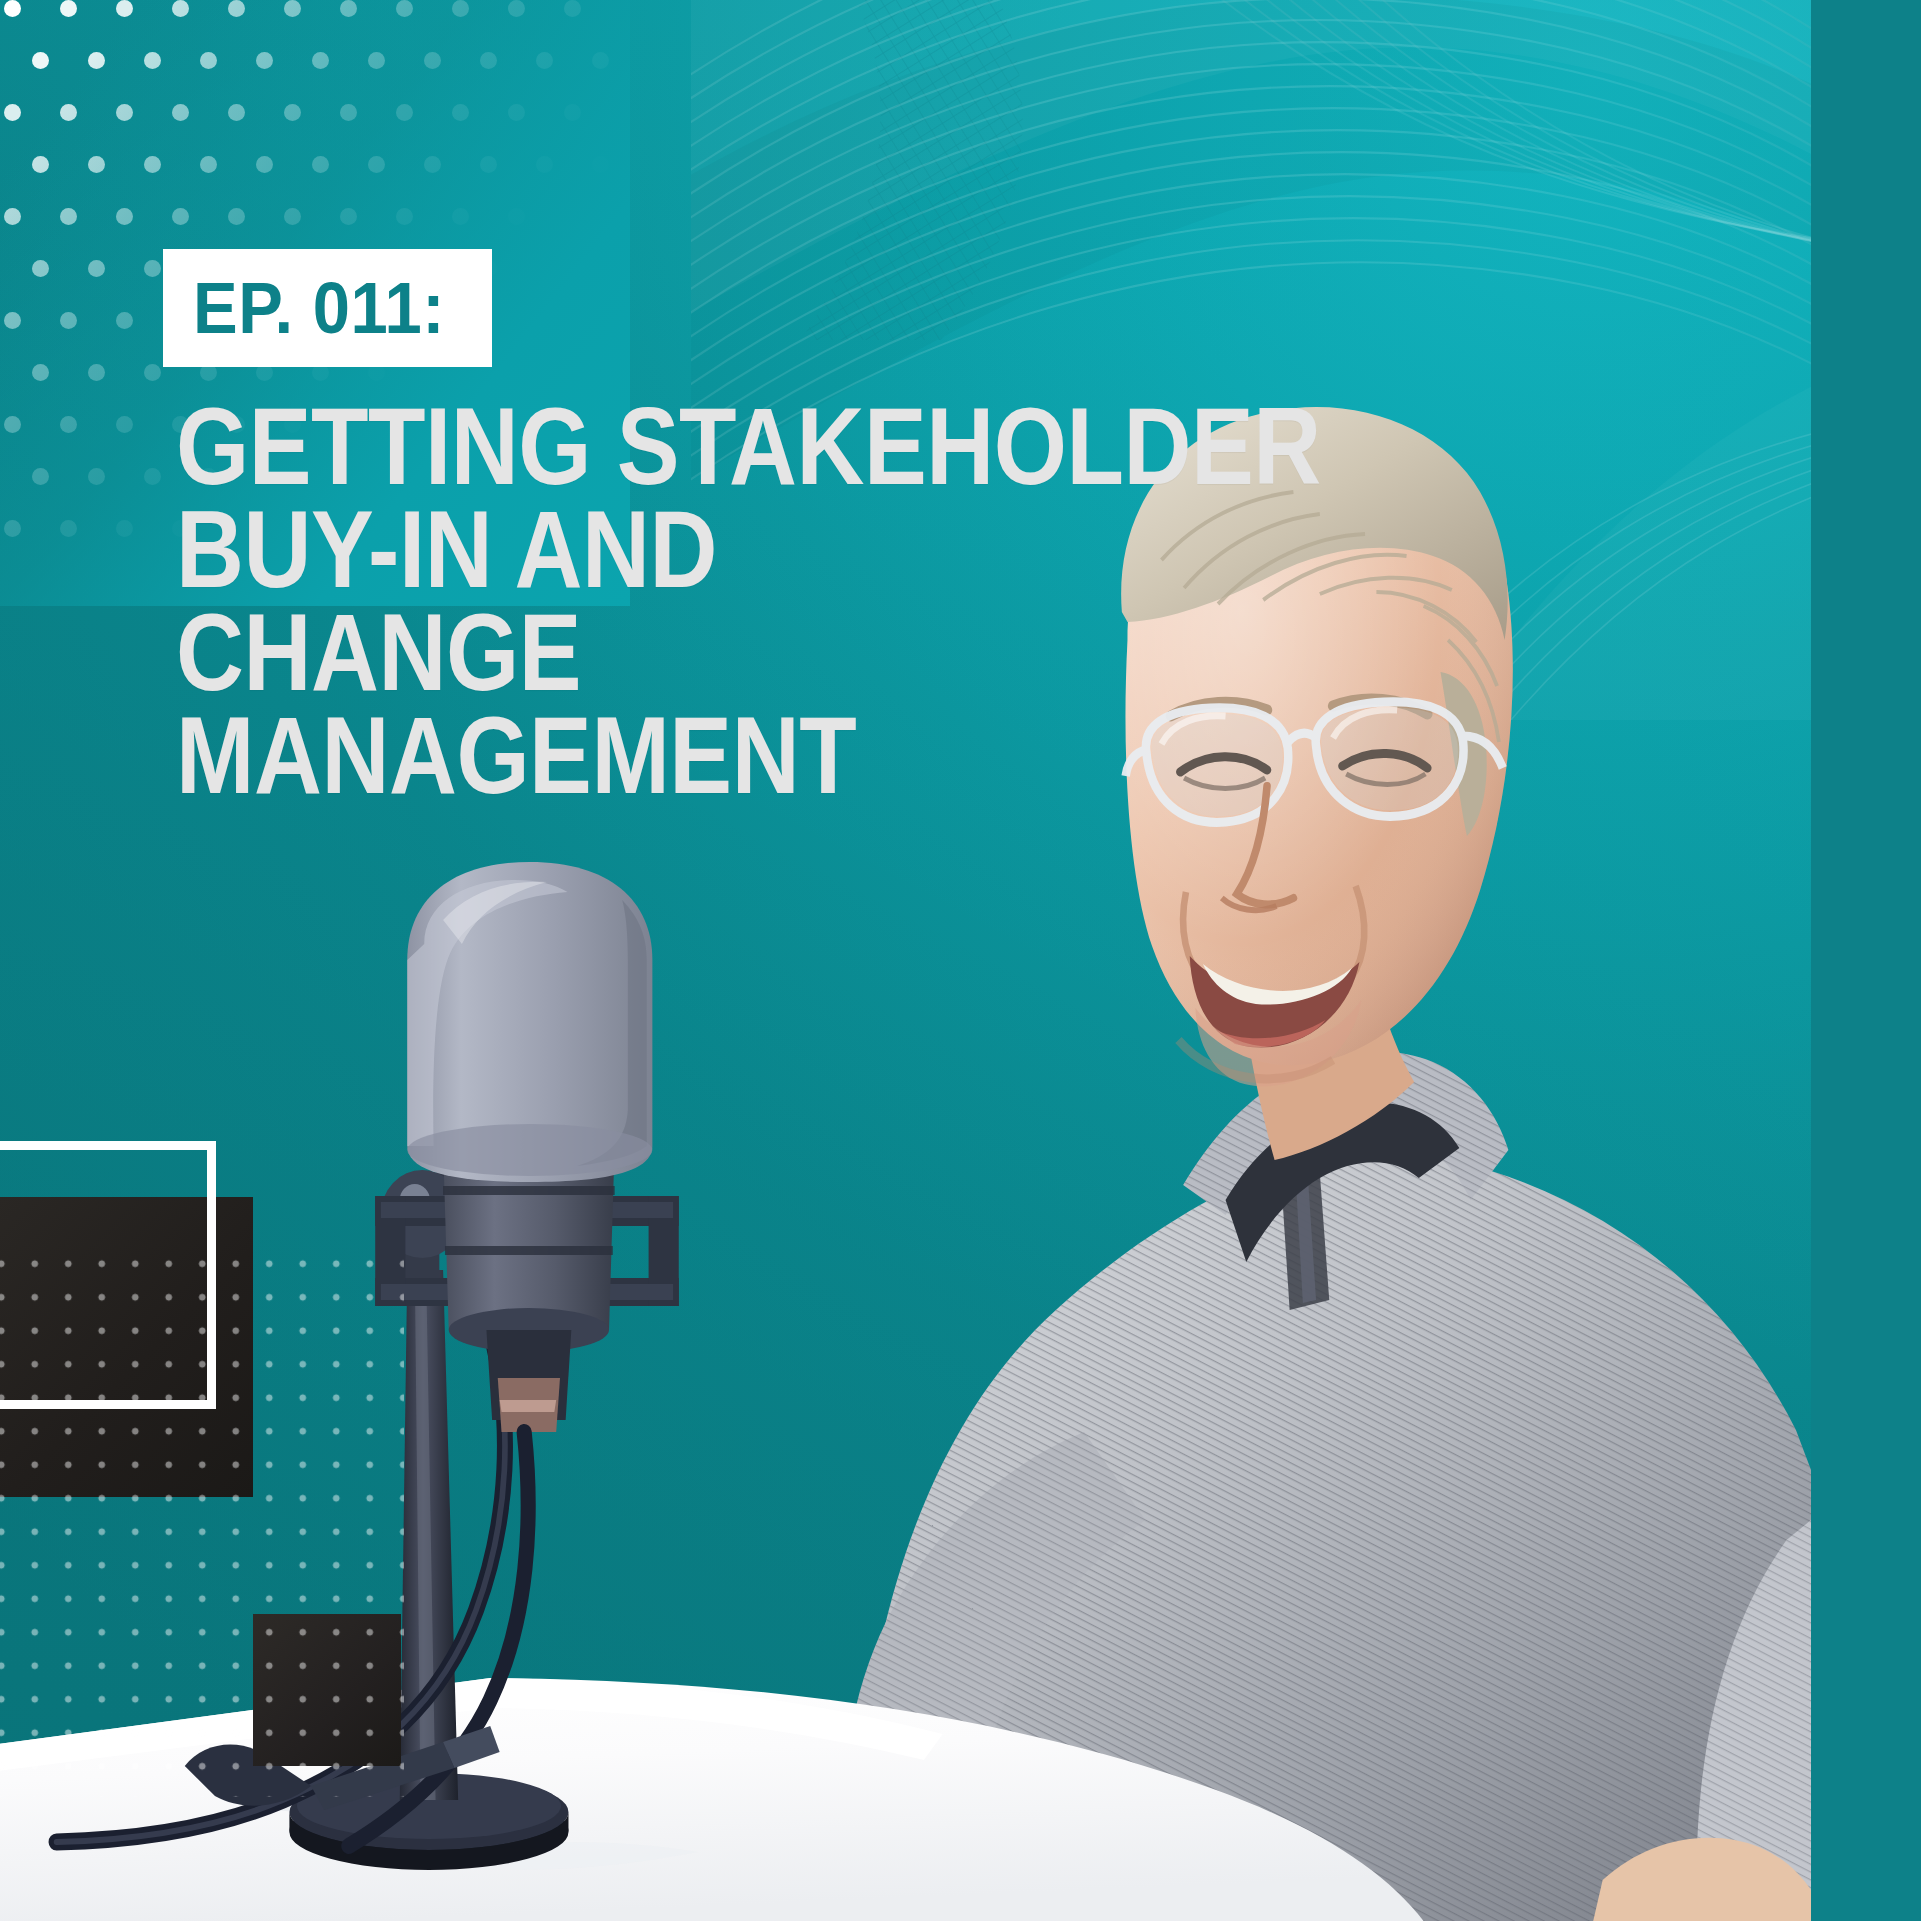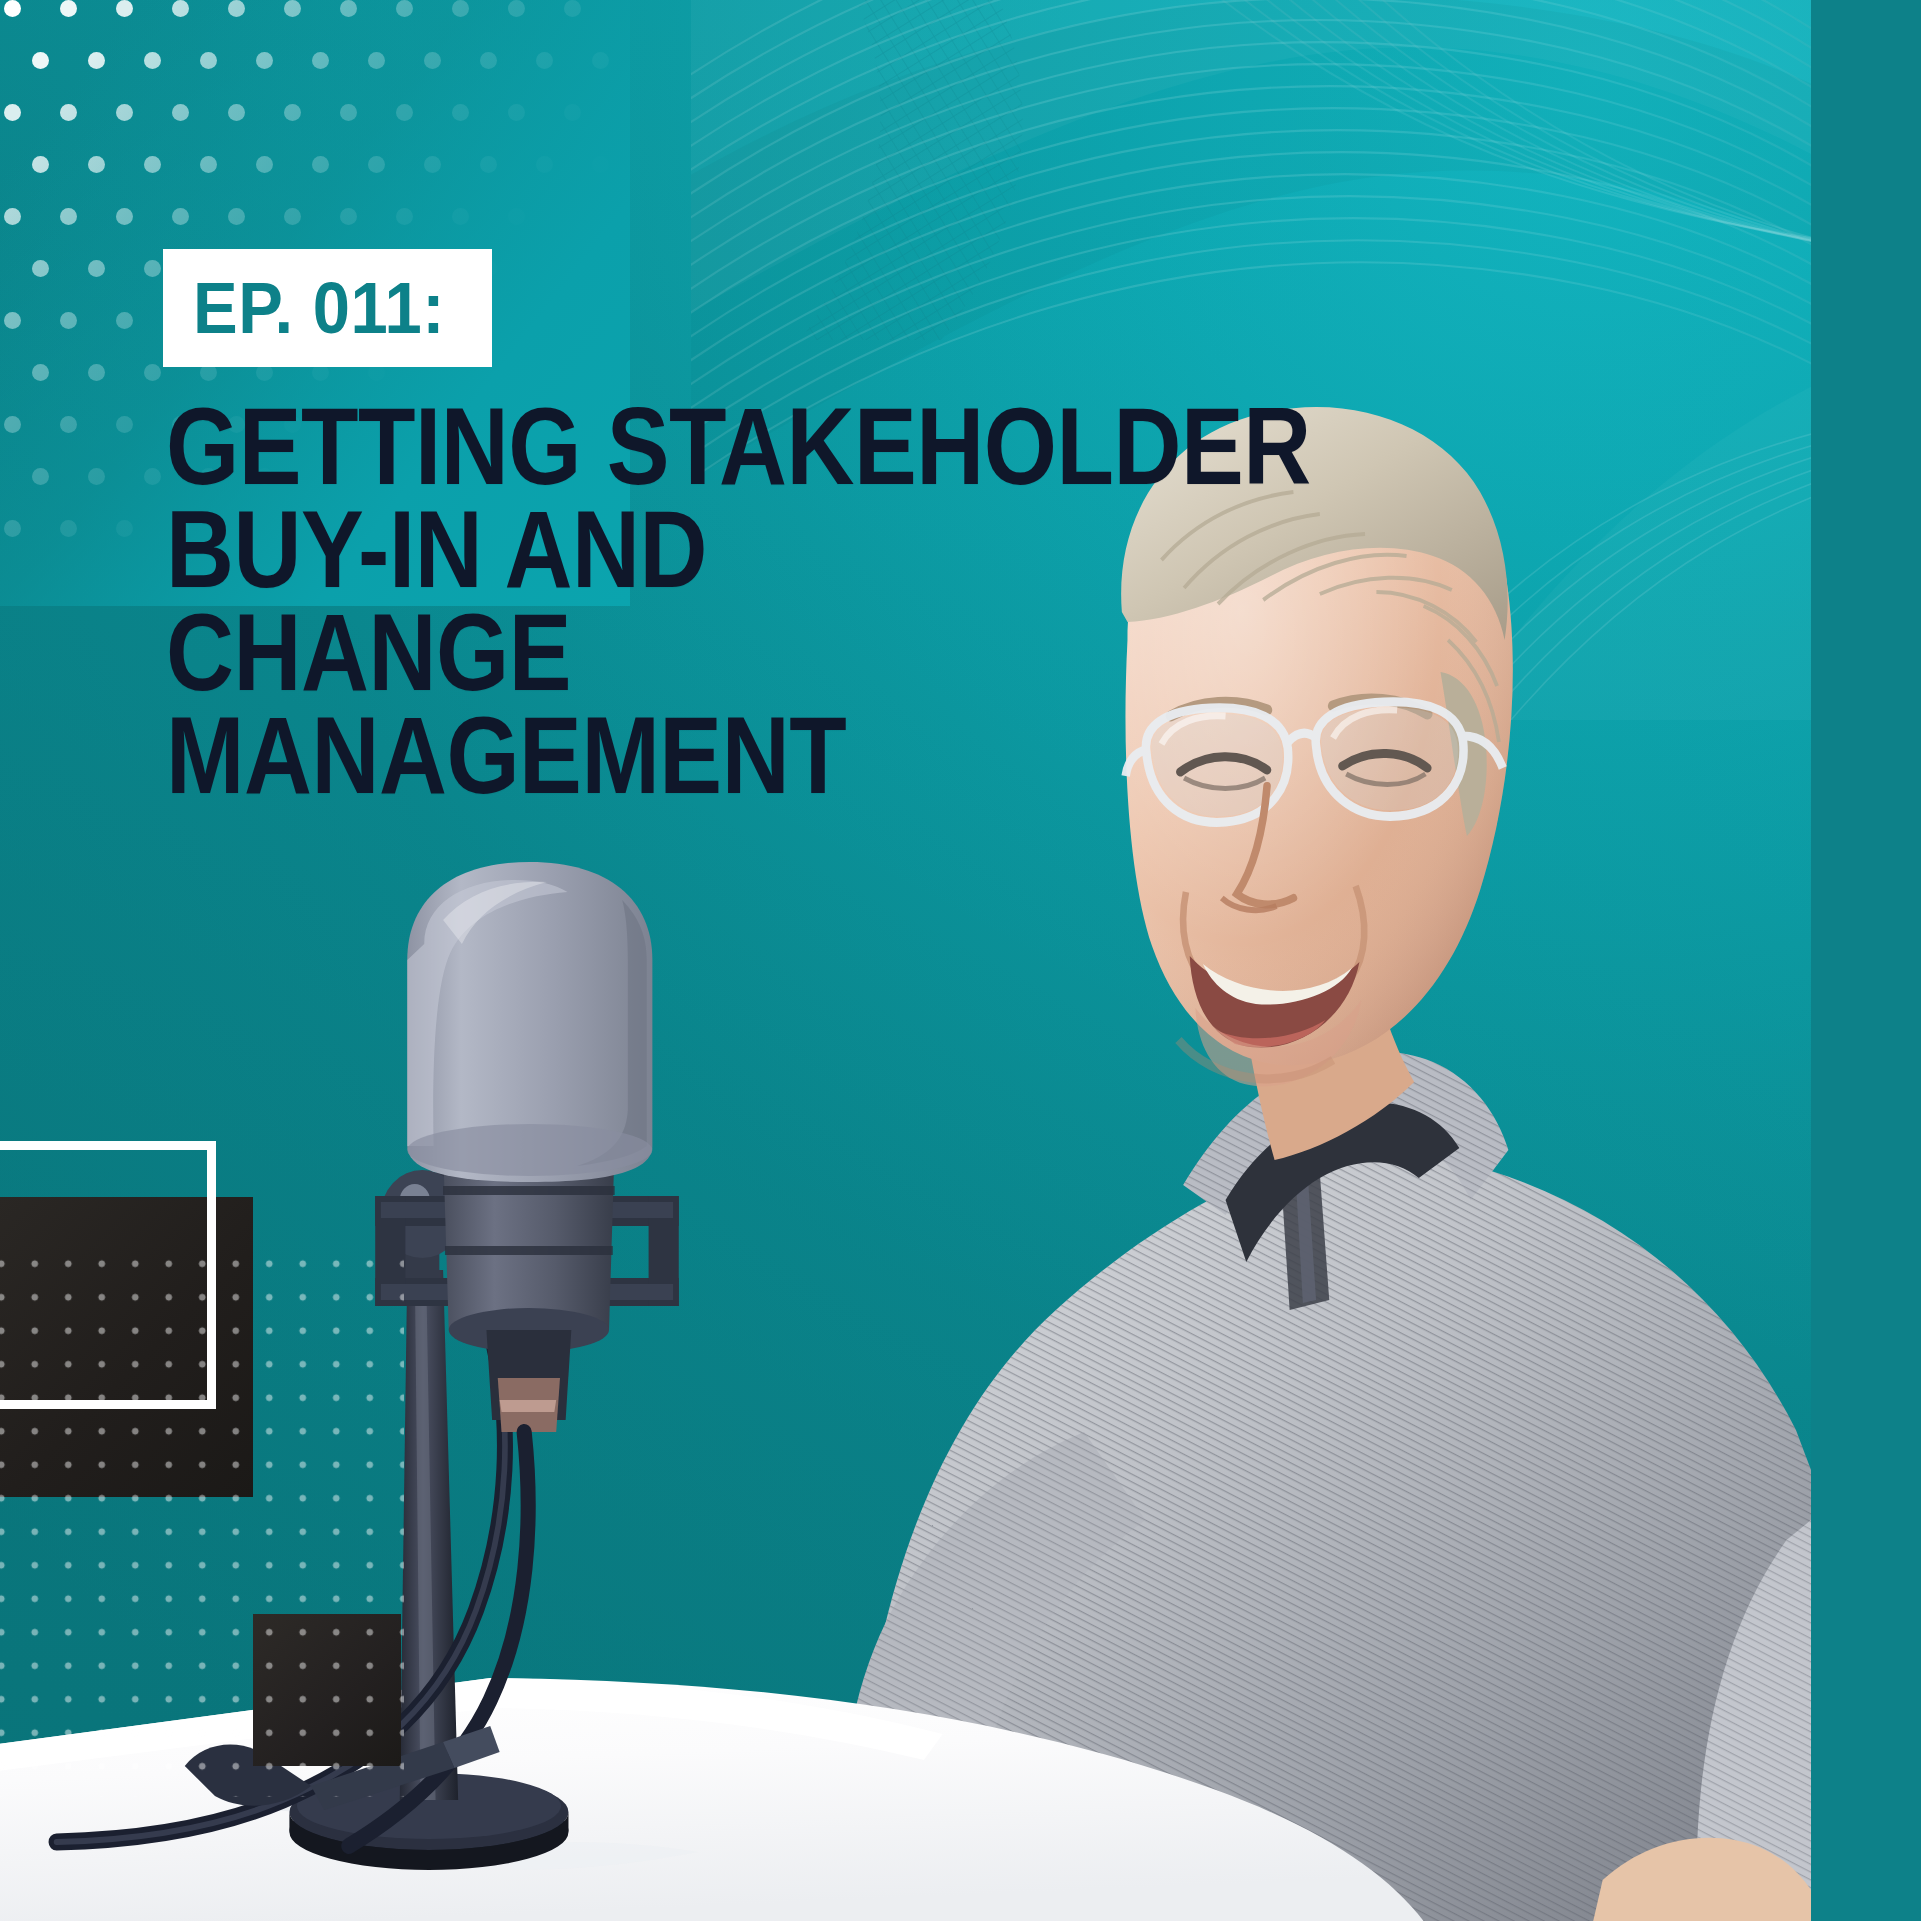--- a/index.html
+++ b/index.html
@@ -71,22 +71,22 @@
   }
   .ep-badge-text {
     color:#0d8189;
     font-size:72px; font-weight:bold; letter-spacing:0.5px;
     font-family:"Liberation Sans", sans-serif;
     line-height:1; white-space:nowrap;
     transform:scaleX(0.93); transform-origin:left center;
   }
 
   .title {
-    position:absolute; left:166px; top:395px; width:1720px;
-    color:#0f172a;
+    position:absolute; left:176px; top:395px; width:1720px;
+    color:#e5e5e5;
     font-family:"Liberation Sans", sans-serif;
     font-weight:bold;
     font-size:110px;
     line-height:0.935;
     letter-spacing:-0.5px;
     text-transform:uppercase;
     text-shadow:0 1px 1px rgba(0,0,0,0.05);
   }
   .title .tline { display:block; transform:scaleX(0.855); transform-origin:left center; white-space:nowrap; }
 

